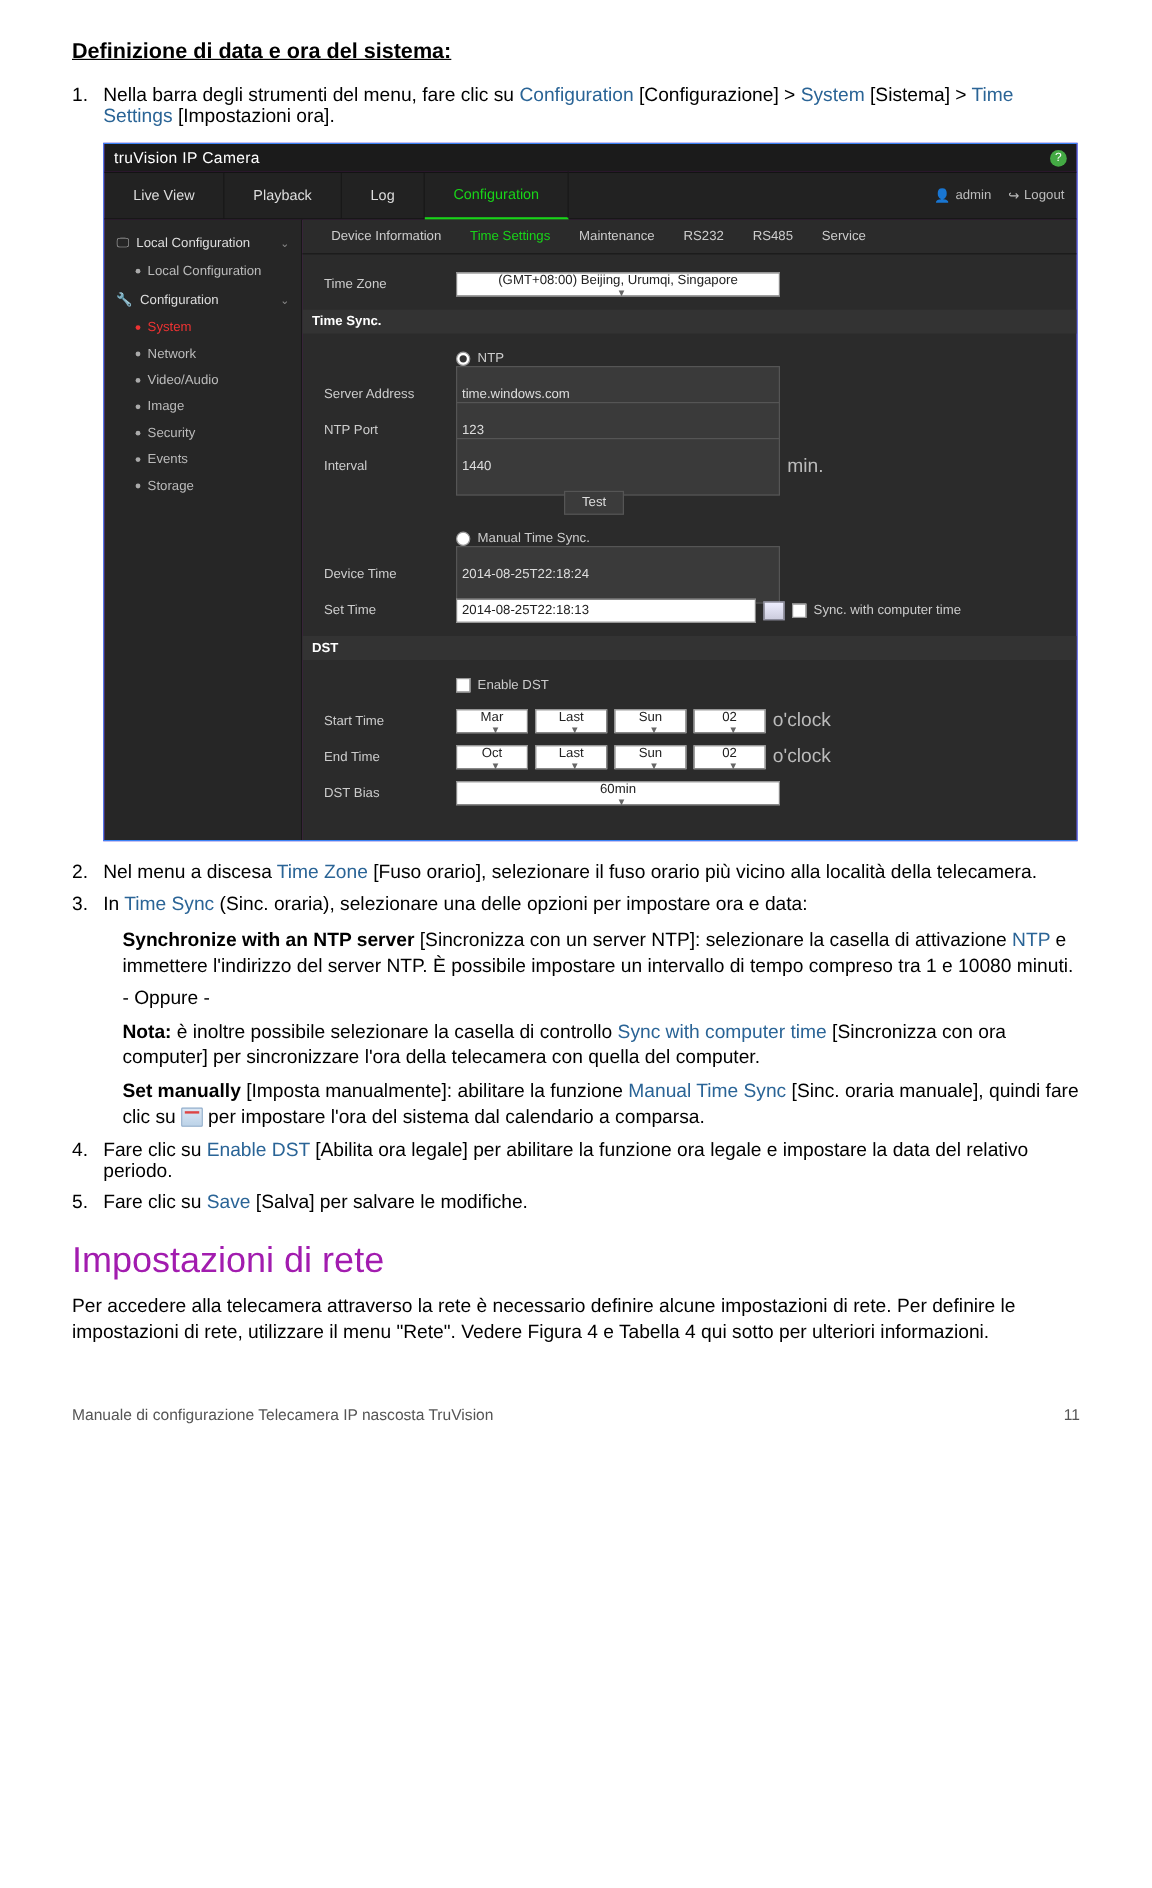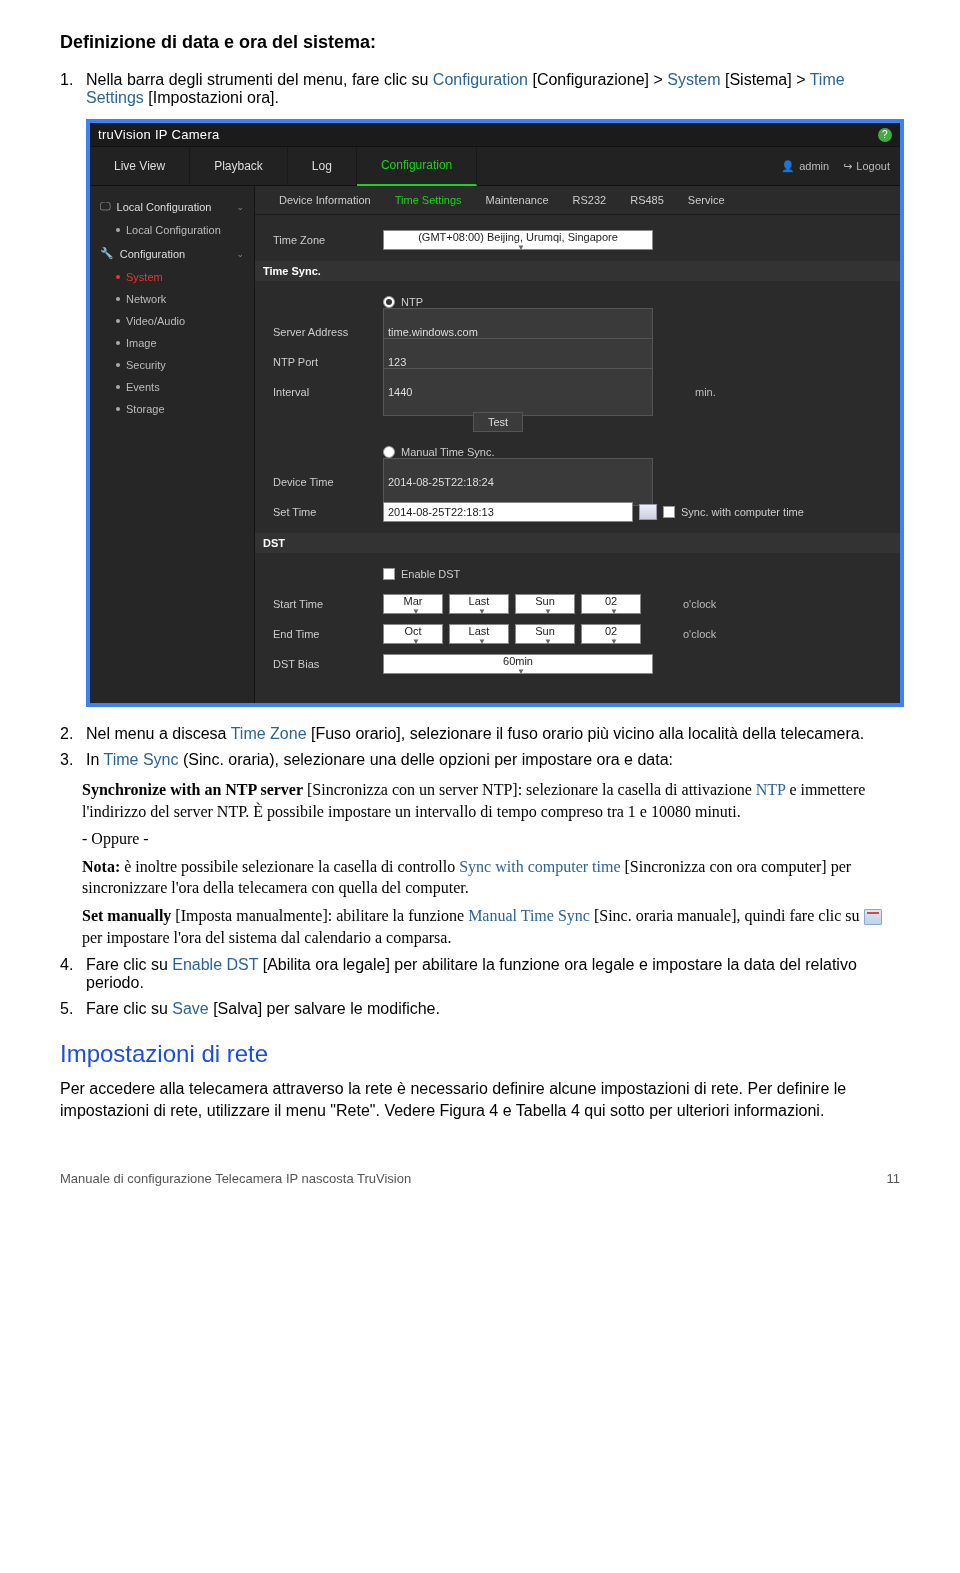--- a/index.html
+++ b/index.html
@@ -7,49 +7,49 @@
     font-family: Arial, Helvetica, sans-serif;
     font-size: 16px;
     background: #fff;
     color: #000;
     width: 960px;
   }
   .page {
     padding: 32px 60px 20px 60px;
     box-sizing: border-box;
   }
-  .heading-bold { font-weight: bold; font-size: 18px; margin-bottom: 18px; }
+  .heading-bold { font-weight: bold; font-size: 18px; margin-bottom: 18px; text-decoration: underline; }
   .num-item { display: flex; align-items: flex-start; margin: 8px 0; }
   .num-item .num { width: 26px; flex-shrink: 0; }
   .num-item .body { flex: 1; }
   .link-text { color: #2a6496; }
   .bold { font-weight: bold; }
-  .sub-block { margin-left: 22px; margin-top: 10px; font-family: Liberation Serif, serif; }
-  .section-title { color: #1d4ed8; font-size: 24px; margin: 22px 0 10px 0; }
+  .sub-block { margin-left: 42px; margin-top: 10px; }
+  .section-title { color: #a21caf; font-size: 30px; margin: 22px 0 10px 0; }
   .cal-icon {
     display: inline-block; width: 16px; height: 14px;
     background: linear-gradient(#dbe7f3,#bcd3e9);
     border: 1px solid #8aa9c9; vertical-align: middle;
     border-radius: 1px; position: relative;
   }
   .cal-icon::before {
     content:""; position:absolute; top:2px; left:2px; right:2px; height:2px;
     background:#d44;
   }
   .footer { display:flex; justify-content:space-between; font-size:13px; color:#555; margin-top:50px; }
   p { margin: 6px 0; line-height: 1.35; }
 
   
   .app {
     margin: 12px 0 18px 26px;
     width: 810px;
     background: #a21caf;
     color: #ccc;
     font-size: 11px;
-    border: 4px solid #3b82f6;
+    border: 1px solid #3b82f6;
   }
   .app-header {
     background: #1b1b1b; color:#fff; padding:4px 8px;
     display:flex; align-items:center; justify-content:space-between;
     font-family: "Arial Black", Arial, sans-serif;
     font-size:13px; letter-spacing:0.3px;
   }
   .help-badge {
     width:14px; height:14px; border-radius:50%;
     background:#4a4; color:#fff; font-size:10px;
@@ -112,21 +112,21 @@
   }
   .radio { width:10px; height:10px; border-radius:50%; border:1px solid #999; background:#fff; display:inline-block; position:relative; }
   .radio.checked::after { content:""; position:absolute; inset:2px; background:#333; border-radius:50%; }
   .checkbox {
     width:10px; height:10px; border:1px solid #999; background:#fff; display:inline-block;
   }
   .btn {
     background:#3b3b3b; color:#ddd; border:1px solid #555; padding:3px 14px;
     font-size:11px; cursor:pointer;
   }
-  .unit { color:#bbb; font-size:11px;margin-left:36px; }
+  .unit { color:#bbb; font-size:16px; }
   .time-selects { display:flex; gap:4px; }
   .time-selects .select { width:50px; }
   .cal-mini {
     width:16px; height:14px; background:linear-gradient(#eef,#ccd);
     border:1px solid #99a; display:inline-block; cursor:pointer;
   }
 </style>
 </head>
 <body>
 

